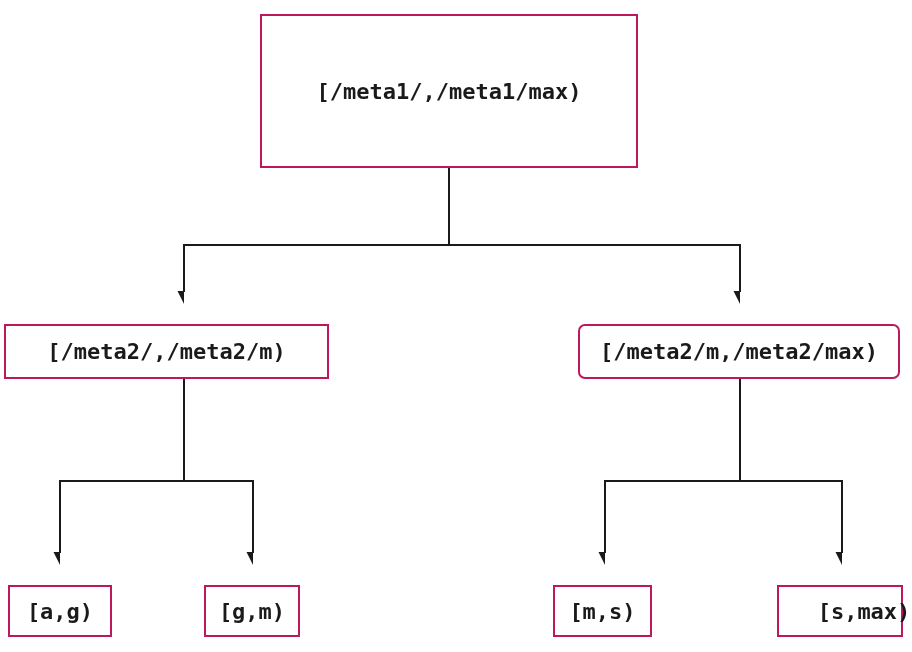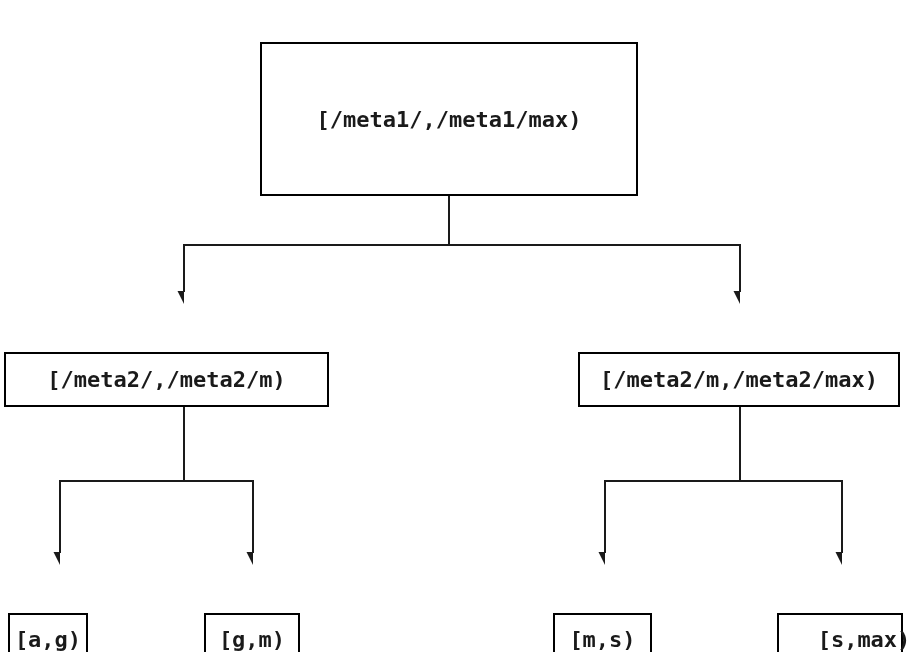--- a/index.html
+++ b/index.html
@@ -23,36 +23,35 @@
     height: 652px;
   }
   .edge {
     fill: none;
     stroke: #1a1a1a;
     stroke-width: 2;
   }
   .node {
     position: absolute;
     box-sizing: border-box;
-    border: 2px solid #000000;
+    border: 2px solid #be185d;
     background: #ffffff;
     display: flex;
     align-items: center;
     justify-content: center;
     color: #1a1a1a;
     font-size: 22px;
     font-weight: 700;
     letter-spacing: 0px;
     white-space: nowrap;
-    margin-top: 28px;
   }
   #node-root        { left: 260px; top: 14px;  width: 378px; height: 154px; }
   #node-left-child  { left: 4px;  top: 324px; width: 325px; height: 55px;  }
-  #node-right-child { left: 578px; top: 324px; width: 322px; height: 55px;  }
-  #node-leaf-a-g    { left: 8px;   top: 585px; width: 80px; height: 52px;  }
+  #node-right-child { left: 578px; top: 324px; width: 322px; height: 55px; border-radius: 7px;  }
+  #node-leaf-a-g    { left: 8px;   top: 585px; width: 104px; height: 52px;  }
   #node-leaf-g-m    { left: 204px; top: 585px; width: 96px;  height: 52px;  }
   #node-leaf-m-s    { left: 553px; top: 585px; width: 99px;  height: 52px;  }
   #node-leaf-s-max  { left: 777px; top: 585px; width: 126px; height: 52px; padding-left: 48px;  }
 </style>
 </head>
 <body>
 
 <div id="canvas">
 
   <svg id="edge-layer" viewBox="0 0 912 652" xmlns="http://www.w3.org/2000/svg" aria-hidden="true">

